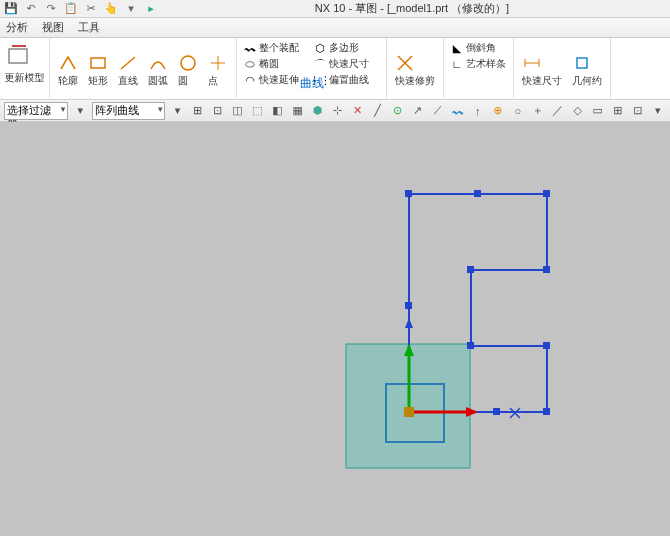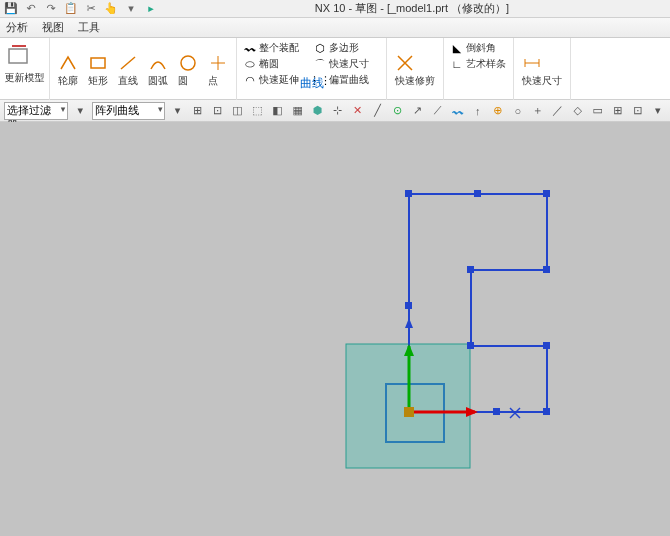--- a/index.html
+++ b/index.html
@@ -171,20 +171,28 @@
     <div class="rbtn">
           <span class="ic">
             <svg width="20" height="20">
               <line x1="3" y1="10" x2="17" y2="10" stroke="#d70"></line>
               <line x1="3" y1="6" x2="3" y2="14" stroke="#d70"></line>
               <line x1="17" y1="6" x2="17" y2="14" stroke="#d70"></line>
             </svg>
           </span>
           <span class="lbl">快速尺寸</span>
         </div>
+    <div class="rbtn">
+          <span class="ic">
+            <svg width="20" height="20">
+              <rect x="5" y="5" width="10" height="10" fill="none" stroke="#28c" stroke-width="1.5"></rect>
+            </svg>
+          </span>
+          <span class="lbl">几何约</span>
+        </div>
   </div>
 </div>
 <div class="curve-label">曲线</div>
 </div>
 
 <div class="filterbar">
   <div class="sel" style="width:70px"><span>选择过滤器</span></div>
   <span class="tbtn">▾</span>
   <div class="sel" style="width:80px"><span>阵列曲线</span></div>
   <span class="tbtn">▾</span>

